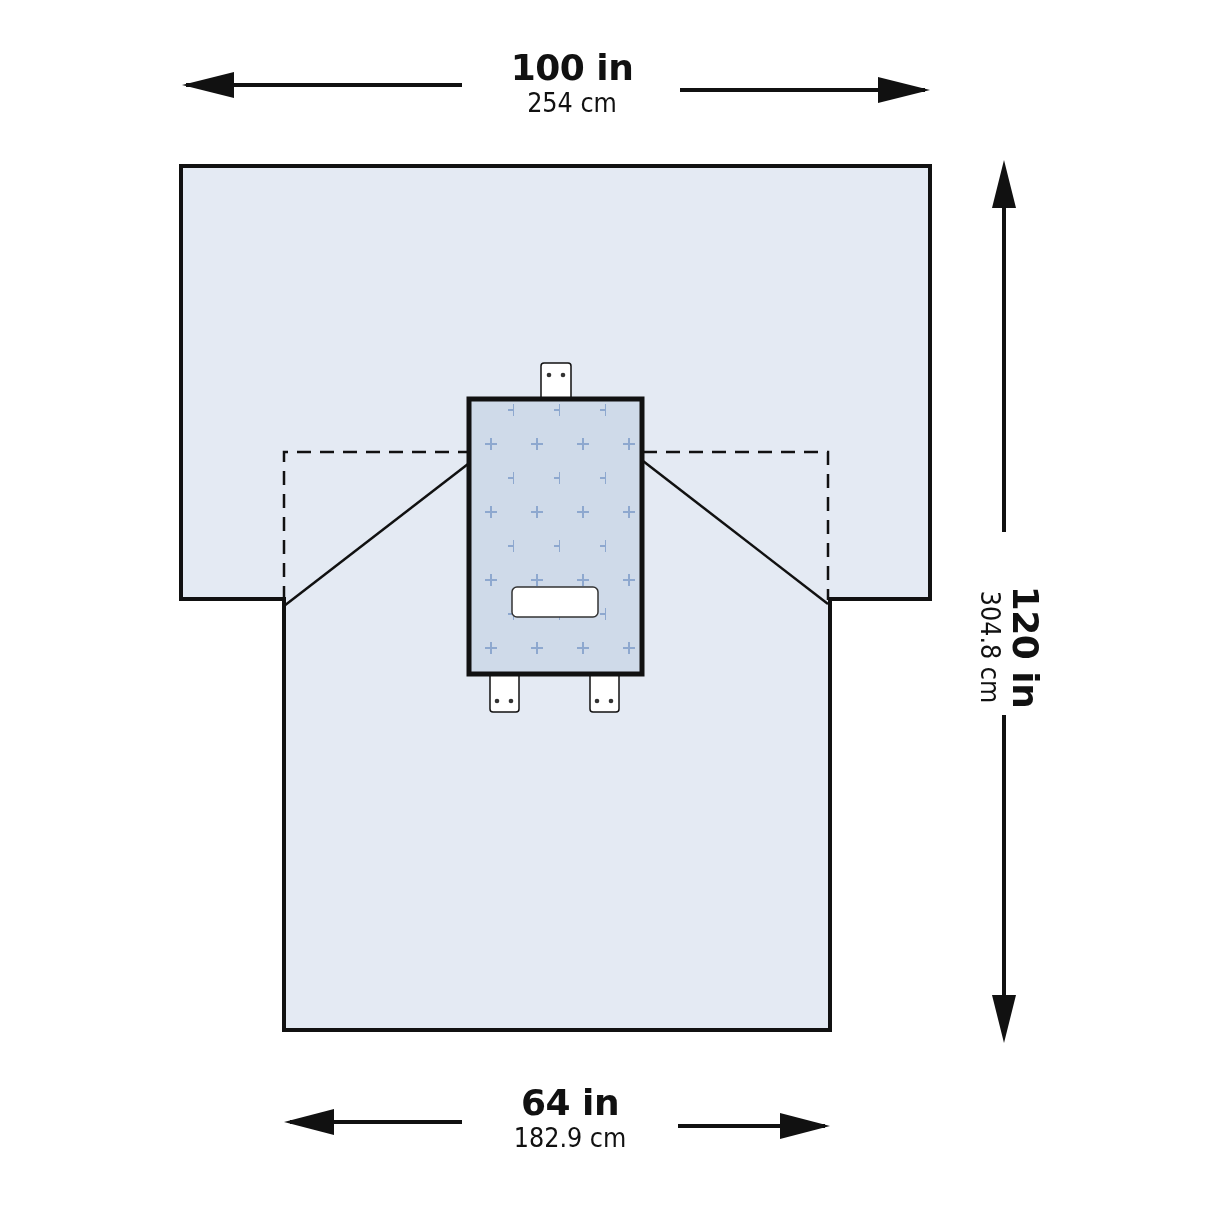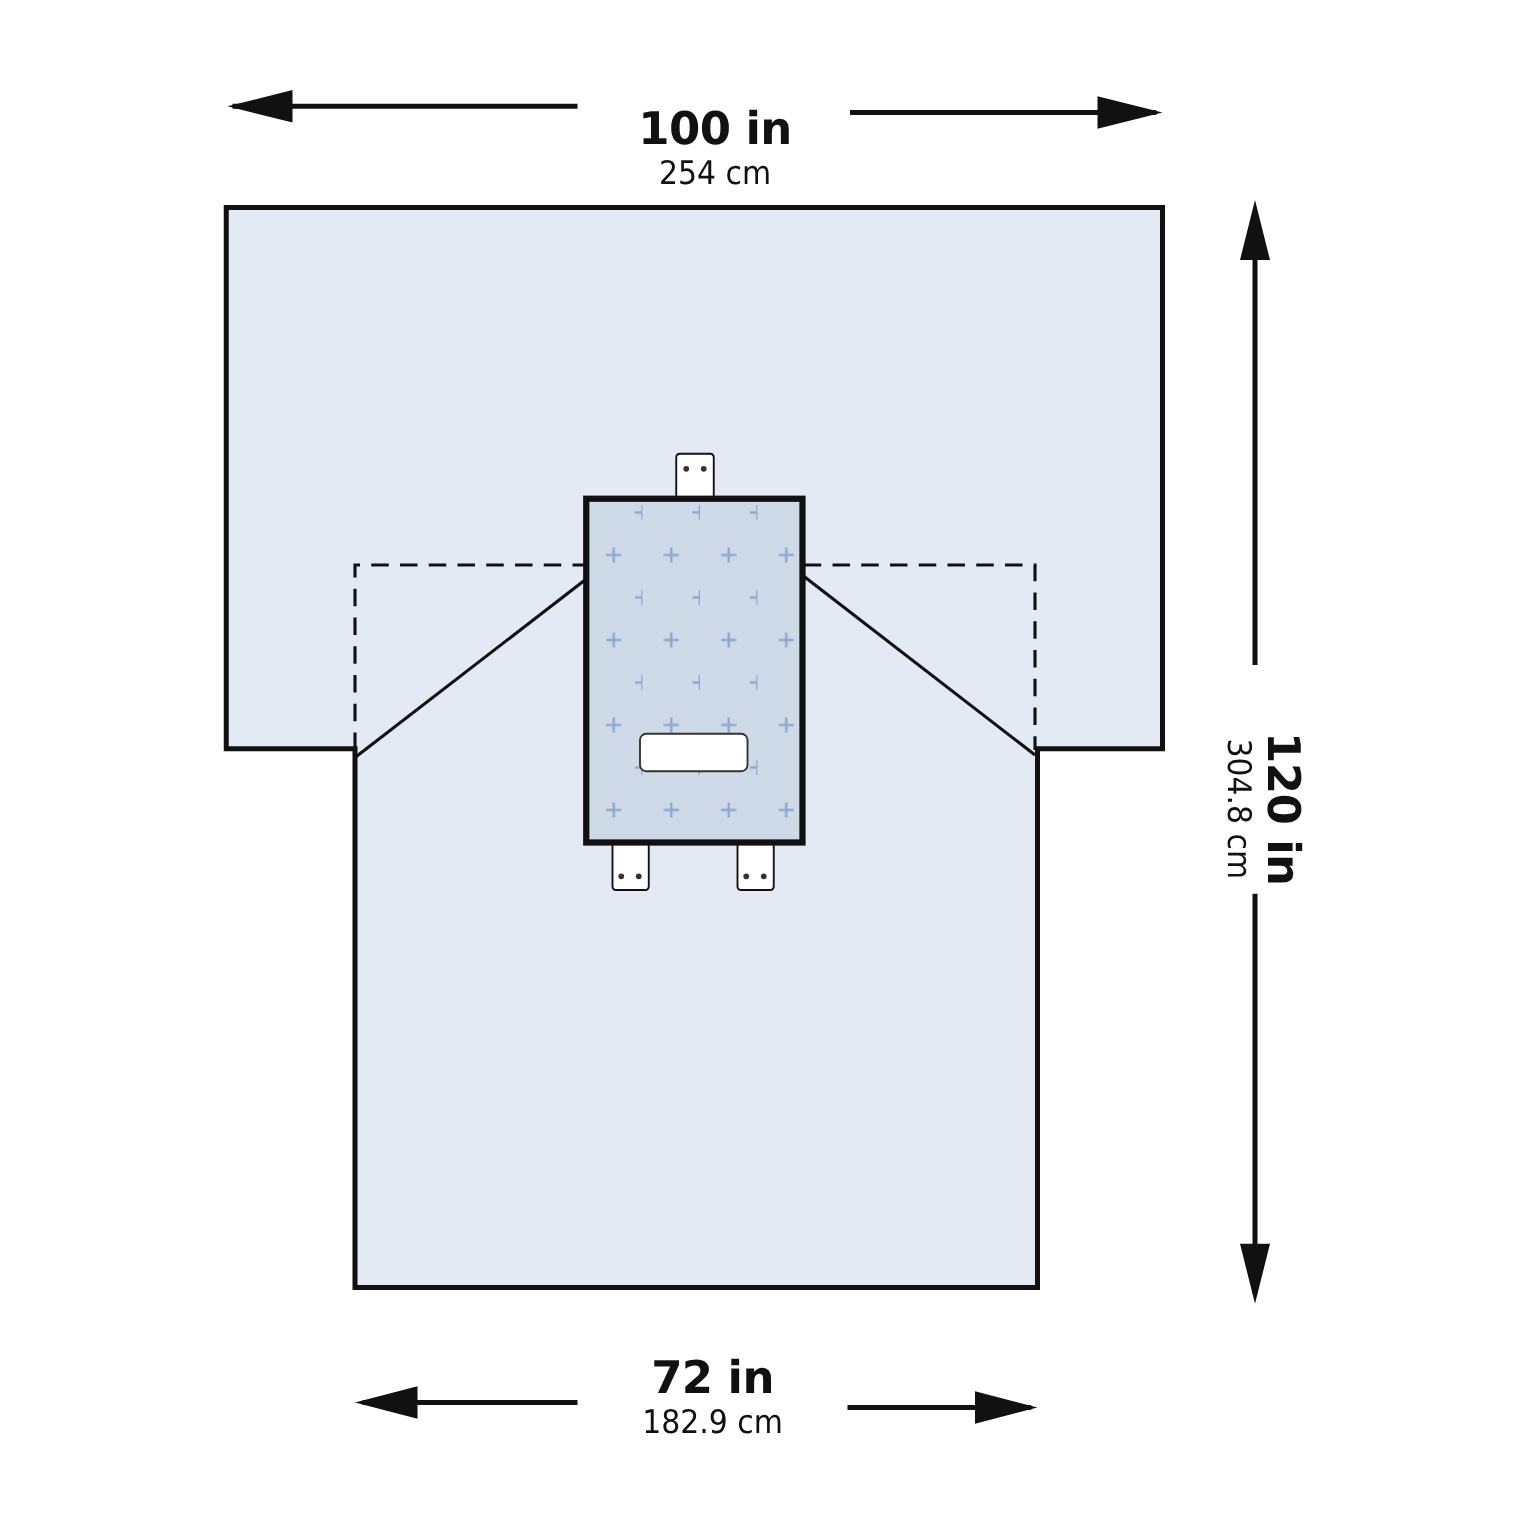--- a/index.html
+++ b/index.html
@@ -2,21 +2,21 @@
 <html><head>
   <meta charset="utf-8">
   <style>
     html, body { margin: 0; padding: 0; background: #ffffff; }
     body { width: 1214px; height: 1214px; position: relative; overflow: hidden;
            font-family: "DejaVu Sans", sans-serif; }
     svg.diagram { position: absolute; left: 0; top: 0; }
     .dim-label { position: absolute; text-align: center; color: #111; line-height: 1; }
     .dim-main { font-family: "DejaVu Sans", sans-serif; font-weight: bold; font-size: 36px; letter-spacing: -0.5px; }
     .dim-sub { font-family: "DejaVu Sans", sans-serif; font-size: 26px; margin-top: 4px; transform: scaleX(0.92); }
-    #top-label { left: 472px; top: 50px; width: 200px; margin-top: 36px; }
+    #top-label { left: 472px; top: 50px; width: 200px; }
     #bottom-label { left: 470px; top: 1085px; width: 200px; }
     #right-label { left: 890px; top: 614px; width: 240px; transform: rotate(90deg); transform-origin: center center; }
   </style>
 </head>
 <body>
 
 <svg class="diagram" width="1214" height="1214" viewBox="0 0 1214 1214">
   <defs>
     <marker id="arrowhead" markerWidth="10" markerHeight="8" refX="9" refY="4" orient="auto" markerUnits="userSpaceOnUse">
       <path d="M0,0 L10,4 L0,8 z" fill="#111"></path>
@@ -94,15 +94,15 @@
   <div class="dim-main">100 in</div>
   <div class="dim-sub">254 cm</div>
 </div>
 
 <div class="dim-label" id="right-label">
   <div class="dim-main">120 in</div>
   <div class="dim-sub">304.8 cm</div>
 </div>
 
 <div class="dim-label" id="bottom-label">
-  <div class="dim-main">72 in</div>
+  <div class="dim-main">64 in</div>
   <div class="dim-sub">182.9 cm</div>
 </div>
 
 </body></html>

